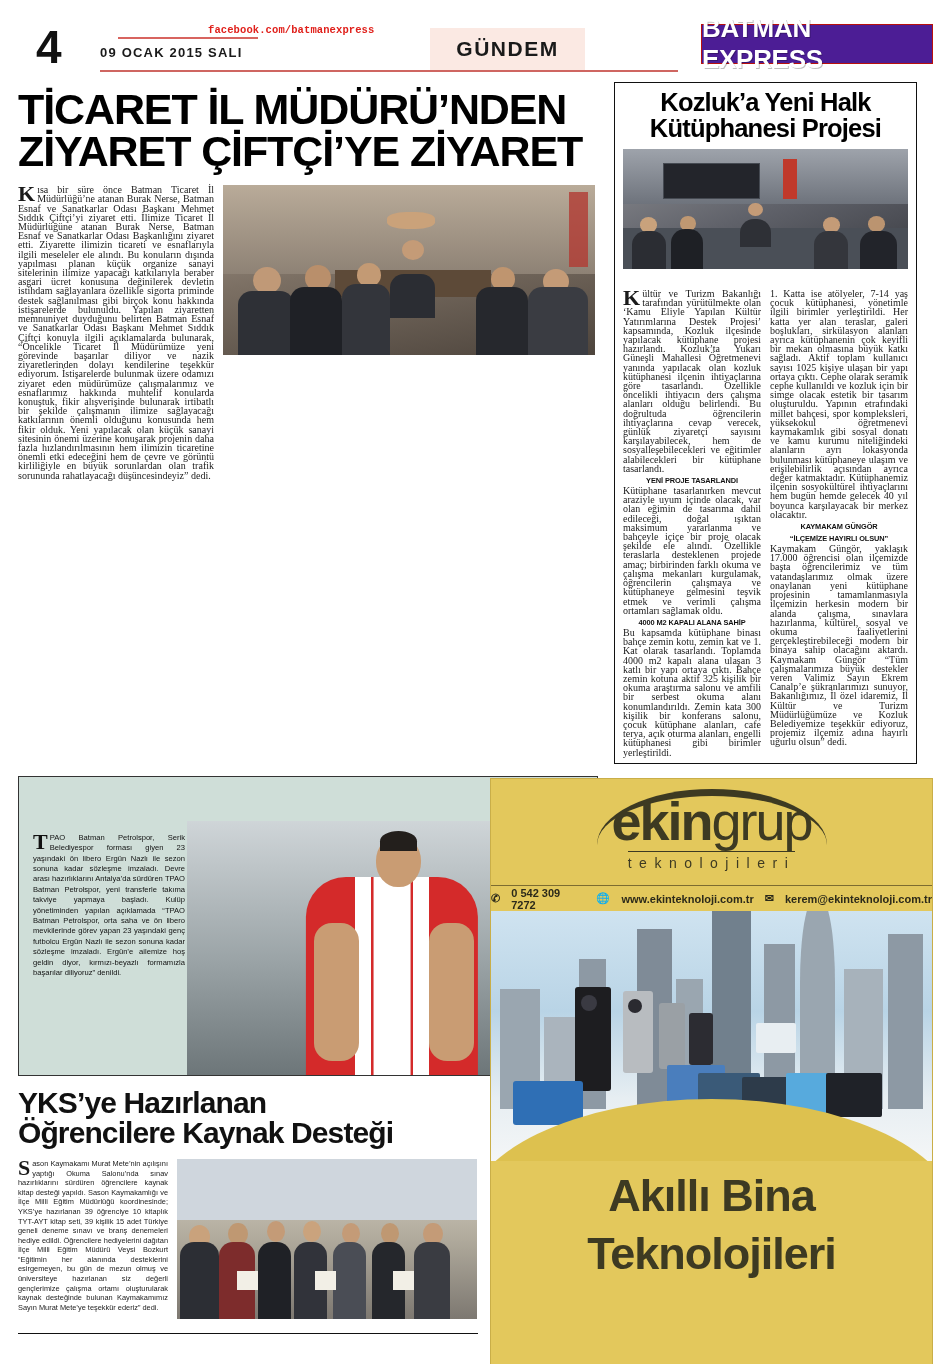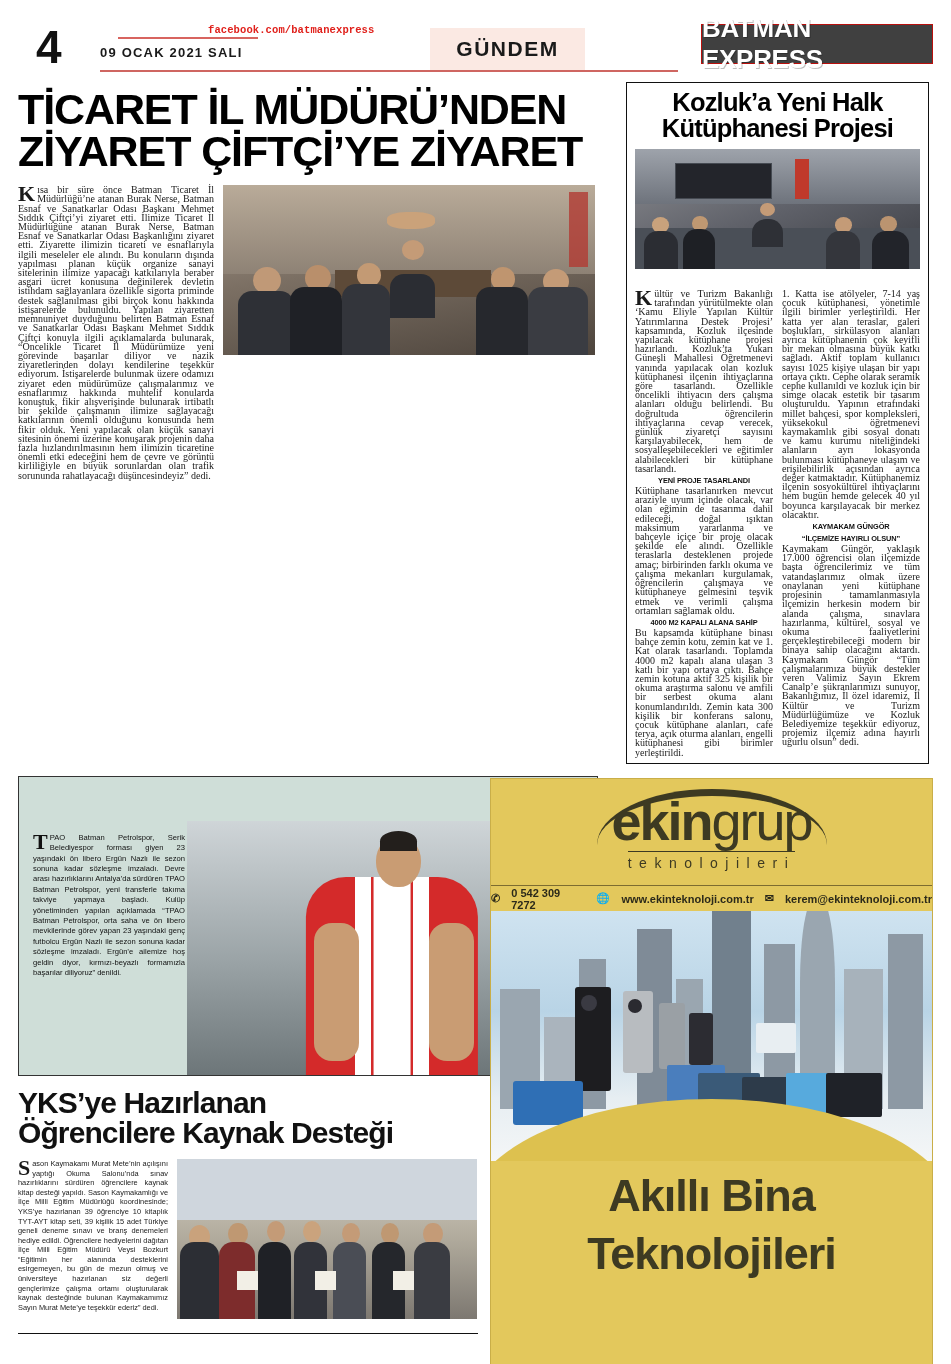--- a/index.html
+++ b/index.html
@@ -36,34 +36,34 @@
   .section-tab {
     position:absolute; left:412px; top:10px; width:155px; height:42px;
     background:#fbe9e3;
     display:flex; align-items:center; justify-content:center;
   }
   .section-tab span {
     font-size:21px; font-weight:bold; letter-spacing:1.5px; color:#1a1a1a;
   }
   .logo {
     position:absolute; right:0px; top:6px; width:232px; height:40px;
-    background:#404040; display:flex; align-items:center; justify-content:center;
+    background:#4c1d95; display:flex; align-items:center; justify-content:center;
     border:1px solid #b9100d;
   }
   .logo span {
     color:#fff; font-weight:bold; font-size:26px; letter-spacing:-0.3px;
     font-family:"Liberation Sans", sans-serif;
     text-shadow: 1px 1px 0 rgba(0,0,0,.25);
   }
 
   
   .content { position:relative; margin:2px 18px 0 18px; }
 
   
-  .top-row { display:flex; gap:28px; }
+  .top-row { display:flex; gap:16px; }
   .col-left { width:580px; }
   .col-right { width:303px; position:relative; }
 
   h1.headline {
     font-family:"Liberation Sans", sans-serif;
     font-weight:bold;
     font-size:43px; line-height:0.98;
     letter-spacing:-1.1px;
     color:#000;
     margin-top:6px;
@@ -227,21 +227,21 @@
 </style>
 </head>
 <body>
 
 <div class="page">
 
   <div class="masthead">
     <div class="page-num">4</div>
     <div class="rule-short"></div>
     <div class="fb-url">facebook.com/batmanexpress</div>
-    <div class="date-line">09 OCAK 2021 SALI</div>
+    <div class="date-line">09 OCAK 2015 SALI</div>
     <div class="rule-long"></div>
     <div class="section-tab">
       <span>GÜNDEM</span>
     </div>
     <div class="logo">
       <span>BATMAN EXPRESS</span>
     </div>
   </div>
 
   <div class="content">

